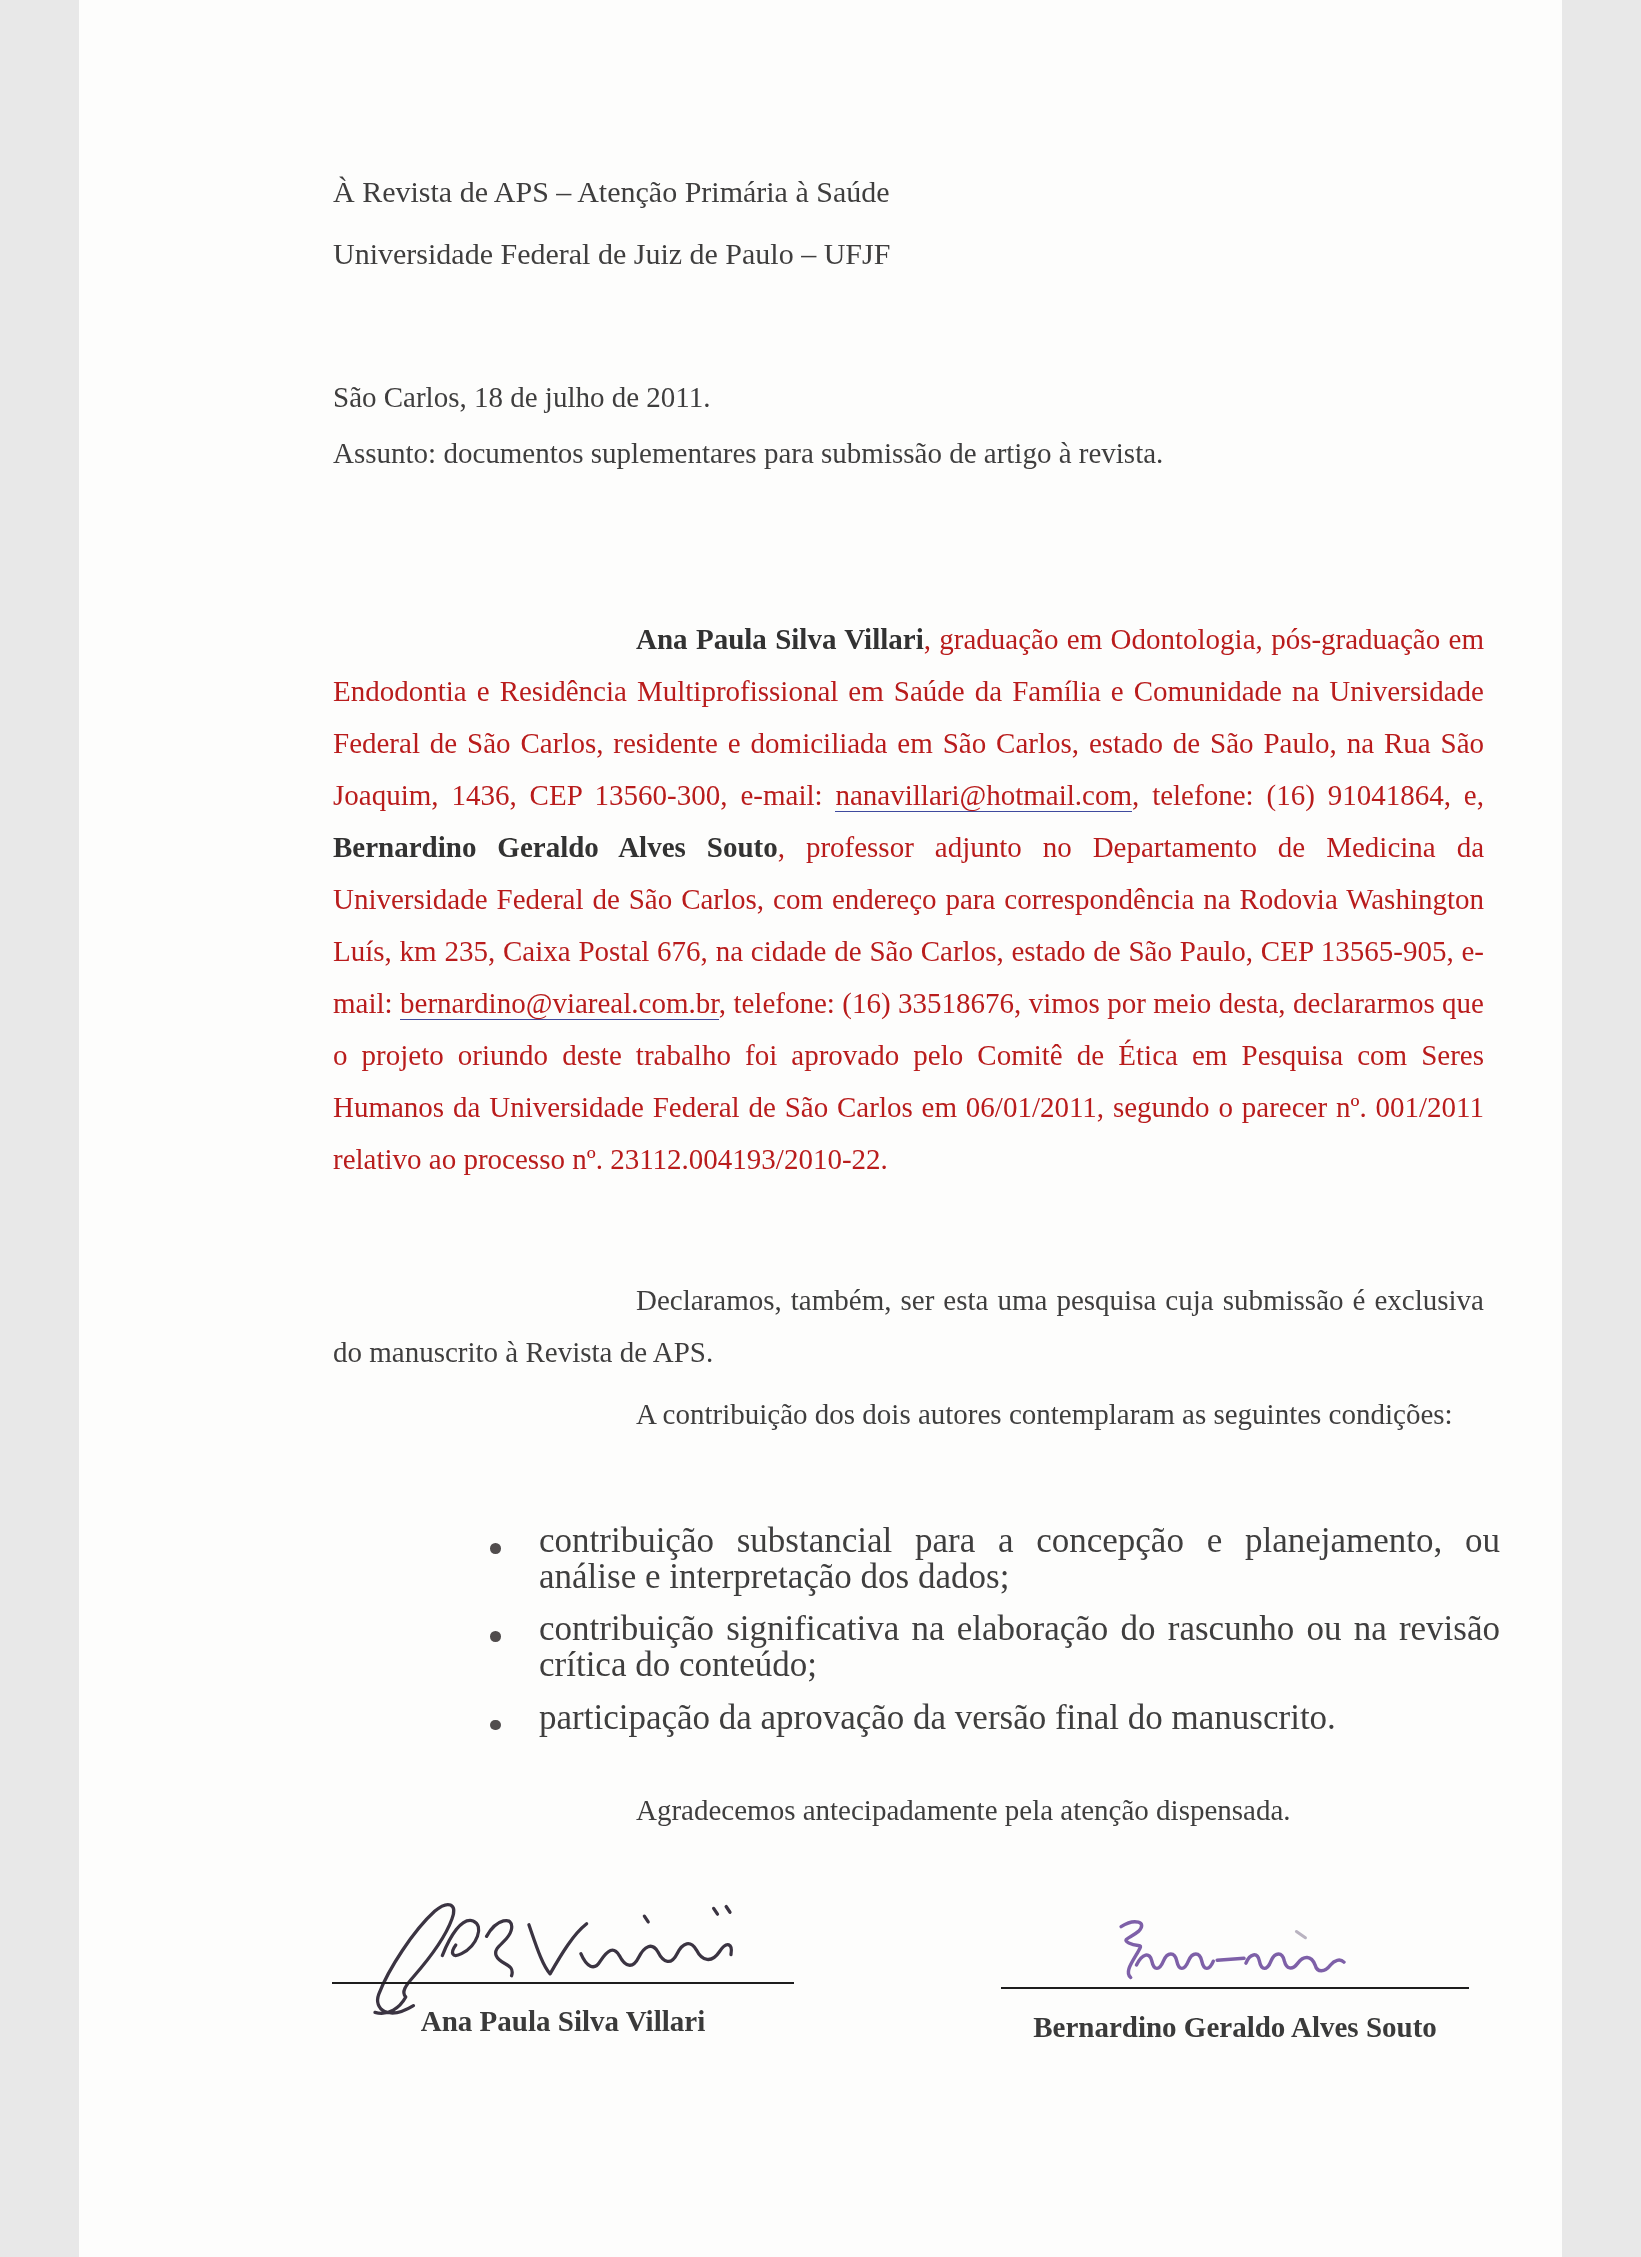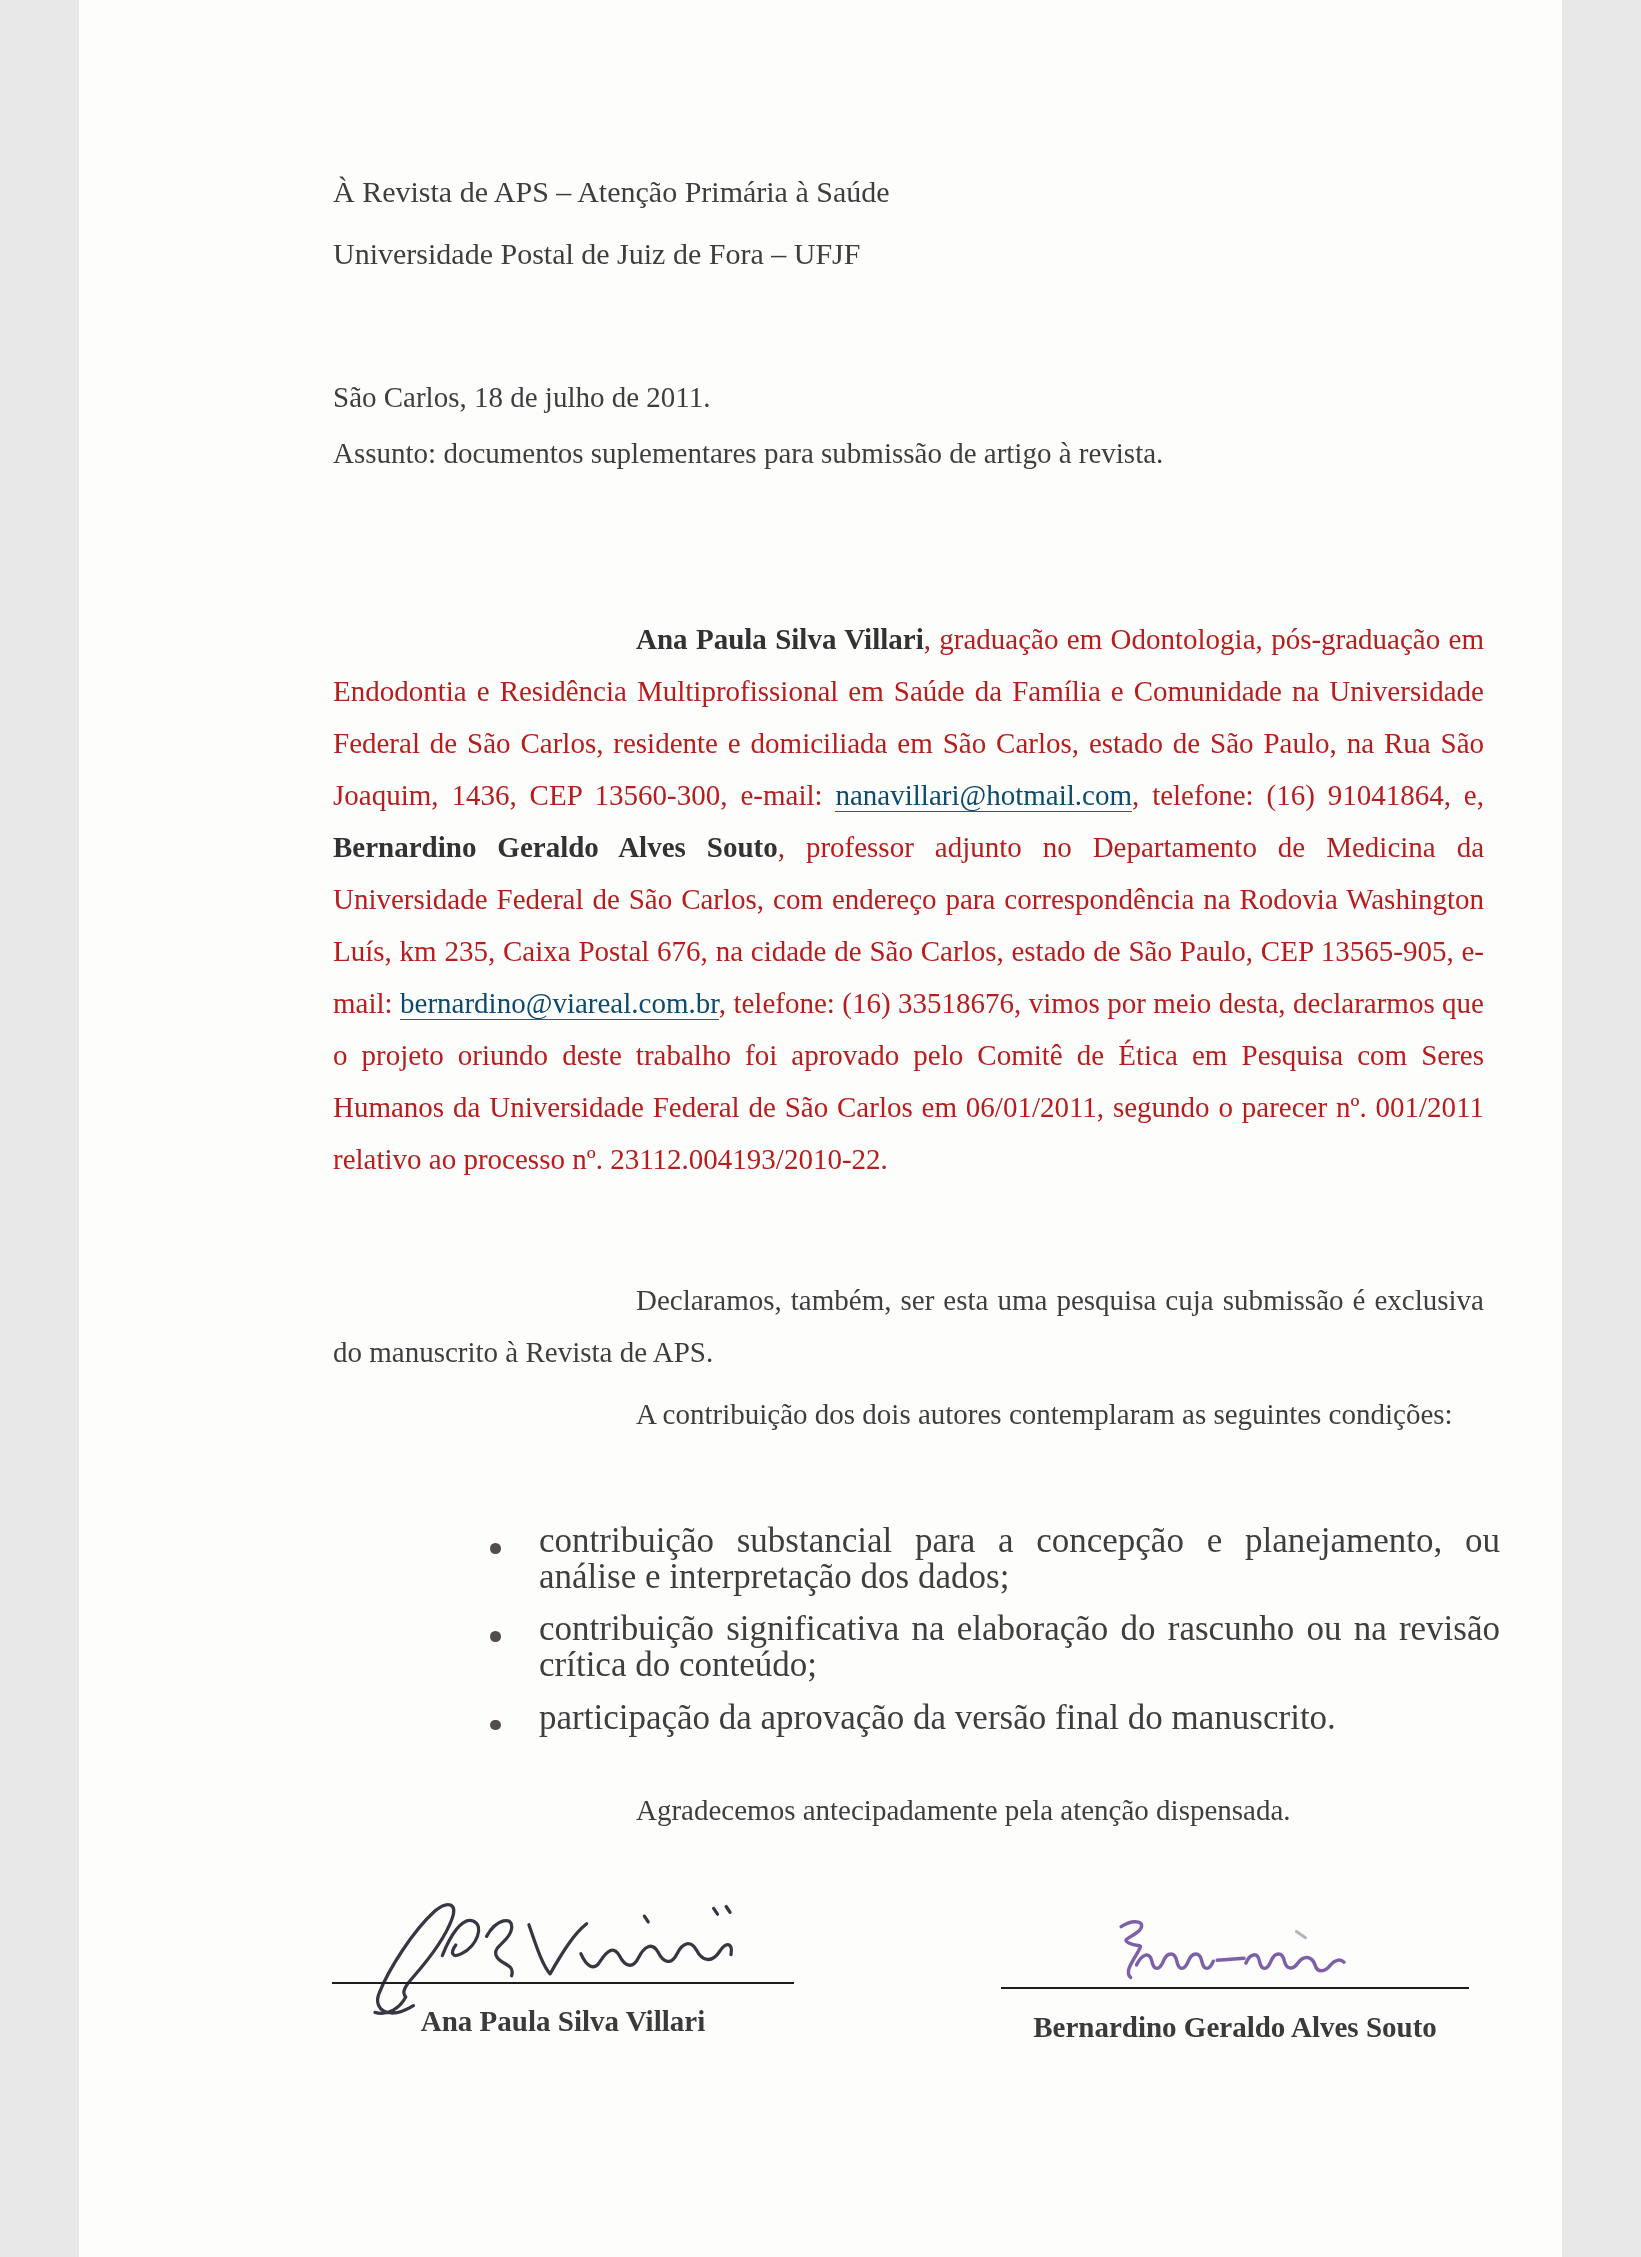--- a/index.html
+++ b/index.html
@@ -24,21 +24,21 @@
     margin:0;
   }
   .indent{text-indent:303px;}
   .par-main{top:613px;}
   .par-declare{top:1274px;}
   .par-contrib{top:1388px;}
   .par-thanks{top:1784px;text-align:left;}
   .seg{color:#b91c1c;}
   .seg.bold{font-weight:700;color:#323232;}
   .seg.link{
-    color:#0c4a6e;
+    color:#b91c1c;
     text-decoration:none;
     border-bottom:1.9px solid #3f4a9e;
     cursor:pointer;
     margin-top:12px;
   }
   ul.conditions{
     position:absolute;left:254px;top:1507px;width:1151px;
     list-style:none;margin:16px;padding:0;
     font-size:35px;line-height:36px;text-align:justify;
   }
@@ -80,21 +80,21 @@
     transform:rotate(35deg);border-radius:1.9px;
   }
 </style>
 </head>
 <body>
 
 <div class="page">
 
   <div class="block addressee">
     <p>À Revista de APS – Atenção Primária à Saúde</p>
-    <p>Universidade Postal de Juiz de Fora – UFJF</p>
+    <p>Universidade Federal de Juiz de Paulo – UFJF</p>
   </div>
 
   <div class="block dateline">
     <p>São Carlos, 18 de julho de 2011.</p>
     <p>Assunto: documentos suplementares para submissão de artigo à revista.</p>
   </div>
 
   <p class="block body-par indent par-main"><span class="seg bold">Ana Paula Silva Villari</span><span class="seg">, graduação em Odontologia, pós-graduação em Endodontia e Residência Multiprofissional em Saúde da Família e Comunidade na Universidade Federal de São Carlos, residente e domiciliada em São Carlos, estado de São Paulo, na Rua São Joaquim, 1436, CEP 13560-300, e-mail: </span><a class="seg link">nanavillari@hotmail.com</a><span class="seg">, telefone: (16) 91041864, e, </span><span class="seg bold">Bernardino Geraldo Alves Souto</span><span class="seg">, professor adjunto no Departamento de Medicina da Universidade Federal de São Carlos, com endereço para correspondência na Rodovia Washington Luís, km 235, Caixa Postal 676, na cidade de São Carlos, estado de São Paulo, CEP 13565-905, e-mail: </span><a class="seg link">bernardino@viareal.com.br</a><span class="seg">, telefone: (16) 33518676, vimos por meio desta, declararmos que o projeto oriundo deste trabalho foi aprovado pelo Comitê de Ética em Pesquisa com Seres Humanos da Universidade Federal de São Carlos em 06/01/2011, segundo o parecer nº. 001/2011 relativo ao processo nº. 23112.004193/2010-22.</span></p>
 
   <p class="block body-par indent par-declare">Declaramos, também, ser esta uma pesquisa cuja submissão é exclusiva do manuscrito à Revista de APS.</p>

